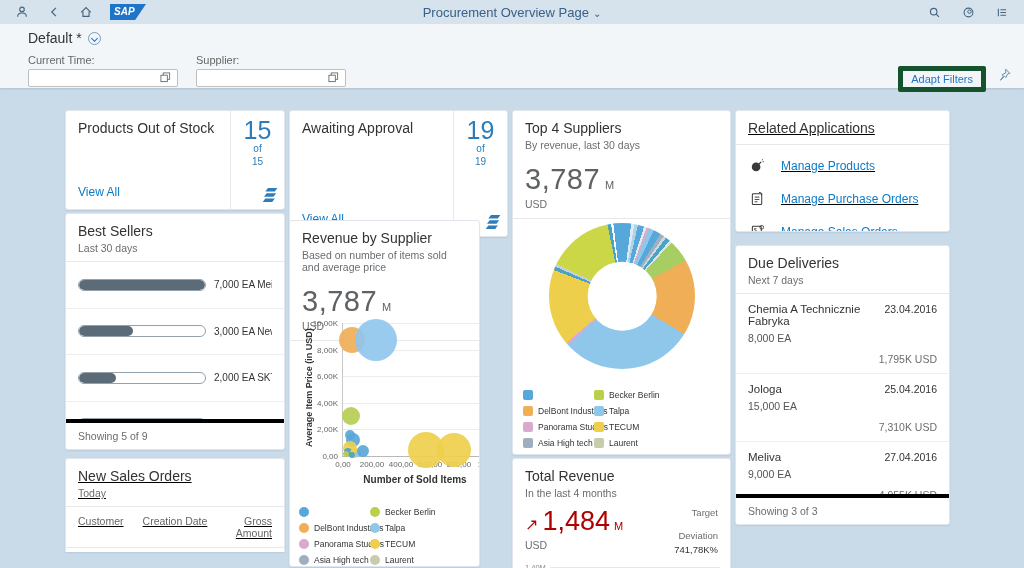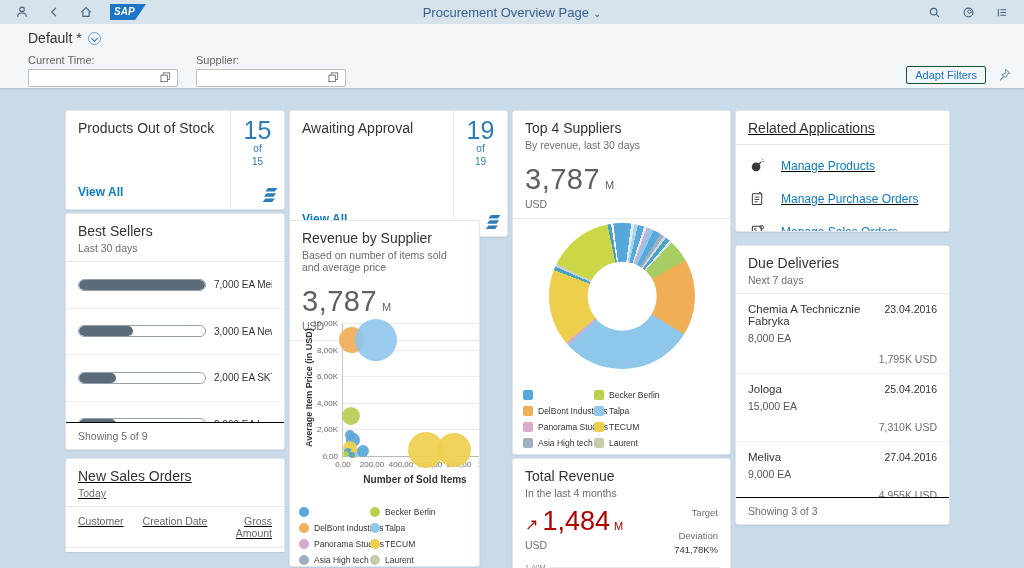--- a/index.html
+++ b/index.html
@@ -25,60 +25,60 @@
   .variant-label { font-size:14px; color:#333; }
   .variant-btn { width:13px; height:13px; border:1px solid #6ea0c7; border-radius:50%; position:relative; }
   .variant-btn::after { content:""; position:absolute; left:3.5px; top:3px; width:4px; height:4px;
                         border-right:1.4px solid #1d74c8; border-bottom:1.4px solid #1d74c8; transform:rotate(45deg); }
   .ff { position:absolute; top:30px; }
   .ff-label { font-size:11px; color:#666; margin-bottom:3px; }
   .ff-input { width:150px; height:18px; background:#fff; border:1px solid #bfbfbf; border-radius:2px;
               display:flex; align-items:center; }
   .ff-input input { flex:1; border:none; outline:none; background:transparent; font-size:11px; padding:0 4px; min-width:0; }
   .vh-icon { width:14px; height:12px; margin-right:3px; cursor:pointer; flex:0 0 auto; }
-  .adapt-btn { position:absolute; right:38px; top:42px; border:1px solid #14532d; border-radius:2px;
+  .adapt-btn { position:absolute; right:38px; top:42px; border:5px solid #14532d; border-radius:2px;
                background:transparent; color:#1d74c8; font-size:11px; padding:2px 8px; cursor:pointer;
                font-family:"Liberation Sans",sans-serif; }
   .pin-btn { position:absolute; right:12px; top:44px; width:14px; height:14px; cursor:pointer; }
 
   
   .card { position:absolute; background:#fff; border:1px solid #e0e6eb; border-radius:3px;
           box-shadow:0 1px 2px rgba(0,0,0,.07); overflow:hidden; }
   .card-head { padding:9px 12px 4px 12px; cursor:pointer; }
   .card-title { font-size:14px; color:#333; }
   .card-sub { font-size:10.5px; color:#6a6d70; margin-top:3px; }
   .divider { border-bottom:1px solid #e8e8e8; }
 
   
   .kpi-tile .main { position:absolute; left:0; top:0; bottom:0; right:54px; }
   .kpi-tile .side { position:absolute; right:0; top:0; bottom:0; width:54px; border-left:1px solid #e8e8e8;
                     display:flex; flex-direction:column; align-items:center; padding:6px 4px; }
   .kpi-count { font-size:25px; font-weight:300; color:#2b7cb8; line-height:1.05; }
   .kpi-of { font-size:10px; color:#2b7cb8; line-height:1.25; text-align:center; }
-  .view-all { position:absolute; left:12px; bottom:10px; font-size:12px; color:#0d7ac6; cursor:pointer;font-weight:bold; }
+  .view-all { position:absolute; left:12px; bottom:10px; font-size:12px; color:#0d7ac6; cursor:pointer; }
   .pages-icon { margin-top:auto; align-self:flex-end; }
 
   
   .kpi-big-row { display:flex; align-items:baseline; gap:5px; margin-top:12px; }
   .kpi-big { font-size:29px; font-weight:300; color:#5f6264; letter-spacing:.5px; }
   .kpi-unit { font-size:11px; color:#5f6264; }
   .kpi-cur { font-size:10.5px; color:#6a6d70; margin-top:2px; }
 
   
   .ra-list { padding:4px 0; }
   .ra-item { display:flex; align-items:center; gap:16px; padding:9px 14px; cursor:pointer; }
   .ra-label { font-size:12px; color:#0d7ac6; }
 
   
   .bs-row { display:flex; align-items:center; gap:8px; padding:0 12px; height:46.5px; border-bottom:1px solid #efefef; cursor:pointer; }
   .bs-bar { width:128px; height:12px; border:1px solid #93a2ad; border-radius:7px; background:#fff; overflow:hidden; flex:0 0 auto; }
   .bs-fill { height:100%; background:#5b6b77; border-radius:7px; }
   .bs-label { font-size:10px; color:#333; white-space:nowrap; overflow:hidden; }
   .bs-val { margin-right:2px; }
-  .card-foot { font-size:10.5px; color:#6a6d70; padding:7px 12px; border-top:1px solid #000000;
+  .card-foot { font-size:10.5px; color:#6a6d70; padding:7px 12px; border-top:4px solid #000000;
                position:absolute; bottom:0; left:0; right:0; background:#fff; }
 
   
   .donut { position:absolute; border-radius:50%; }
   .donut::after { content:""; position:absolute; left:50%; top:50%; width:47%; height:47%;
                   transform:translate(-50%,-50%); background:#fff; border-radius:50%; }
 
   
   .legend { position:absolute; display:flex; }
   .legend-col { display:flex; flex-direction:column; gap:5px; }

